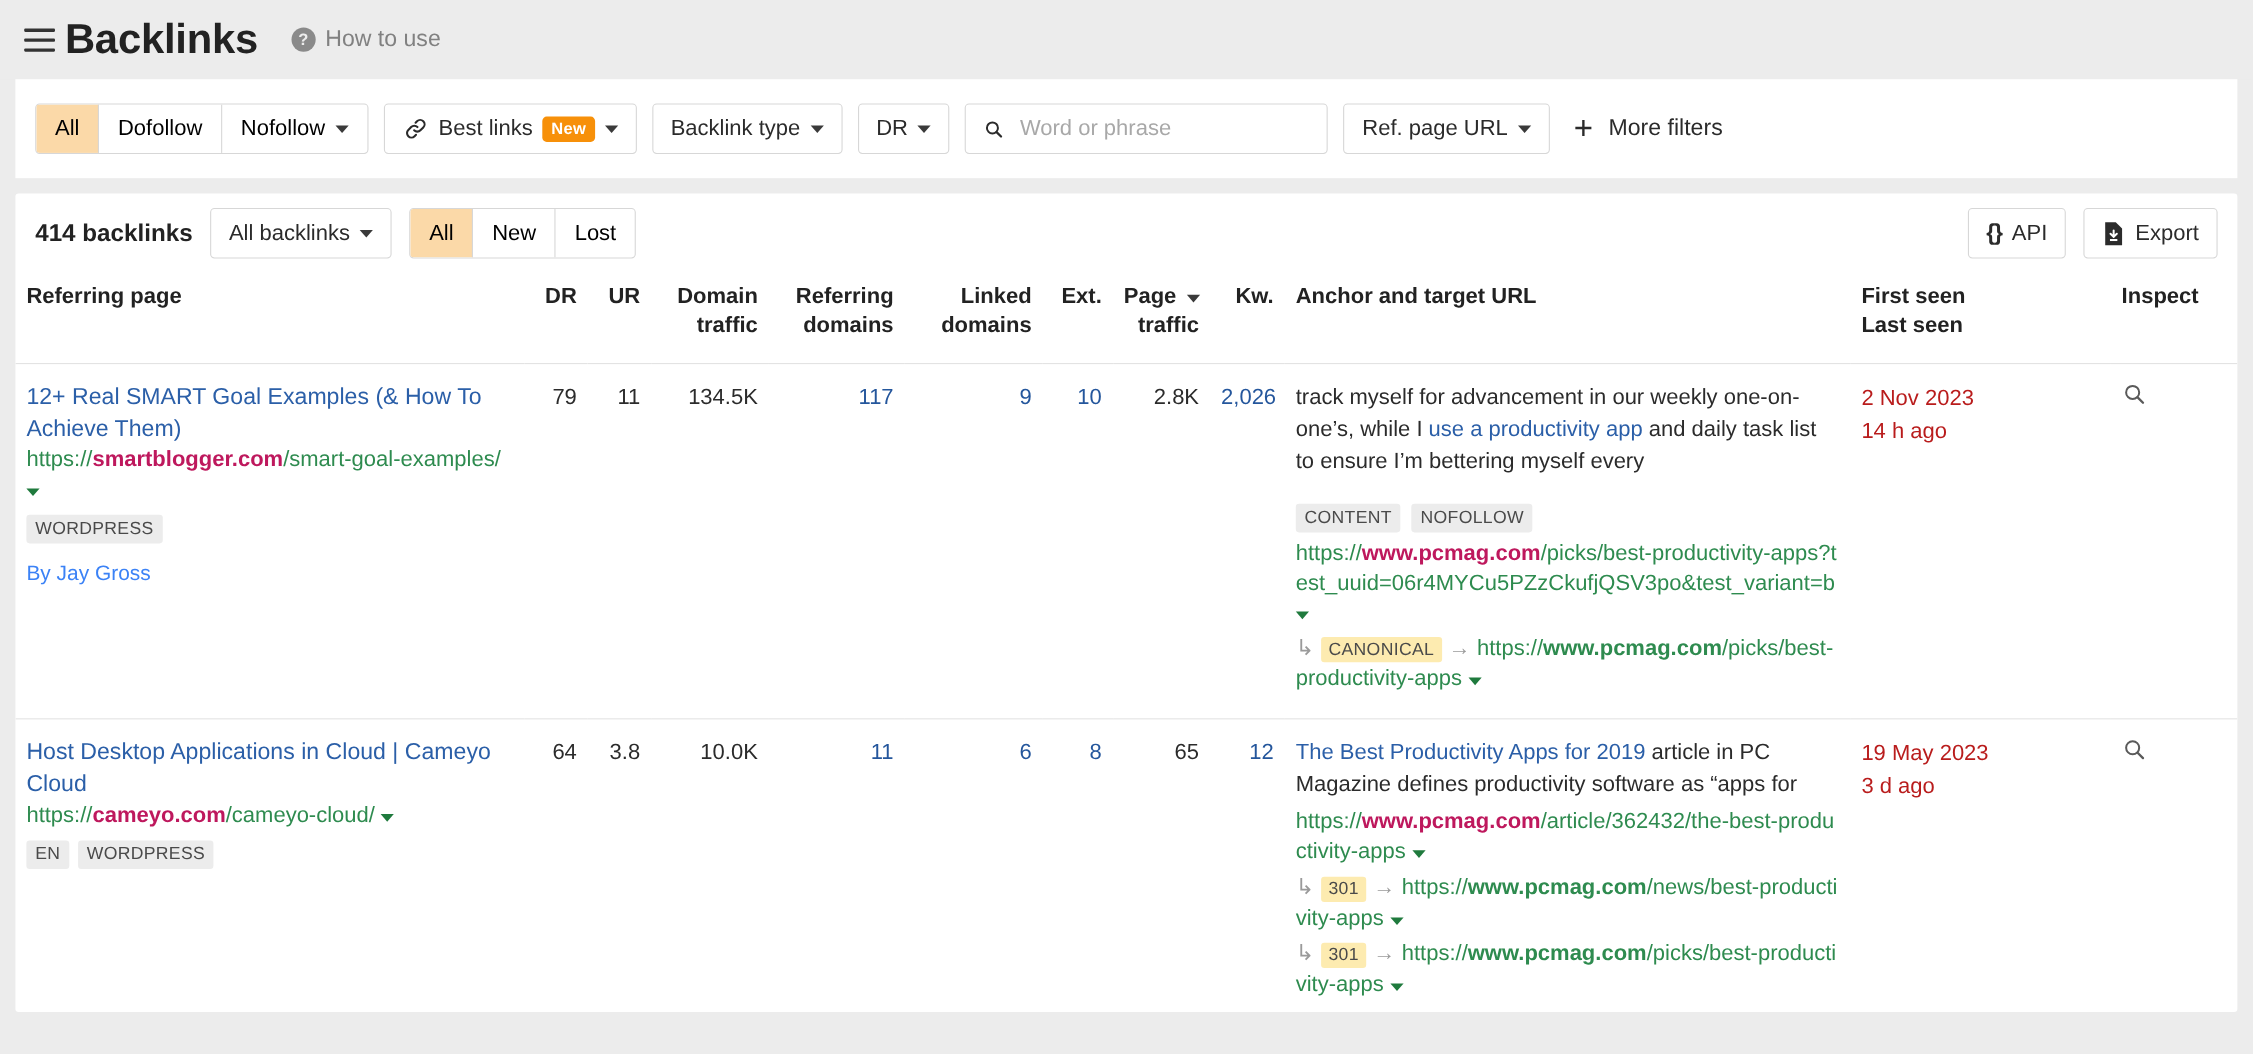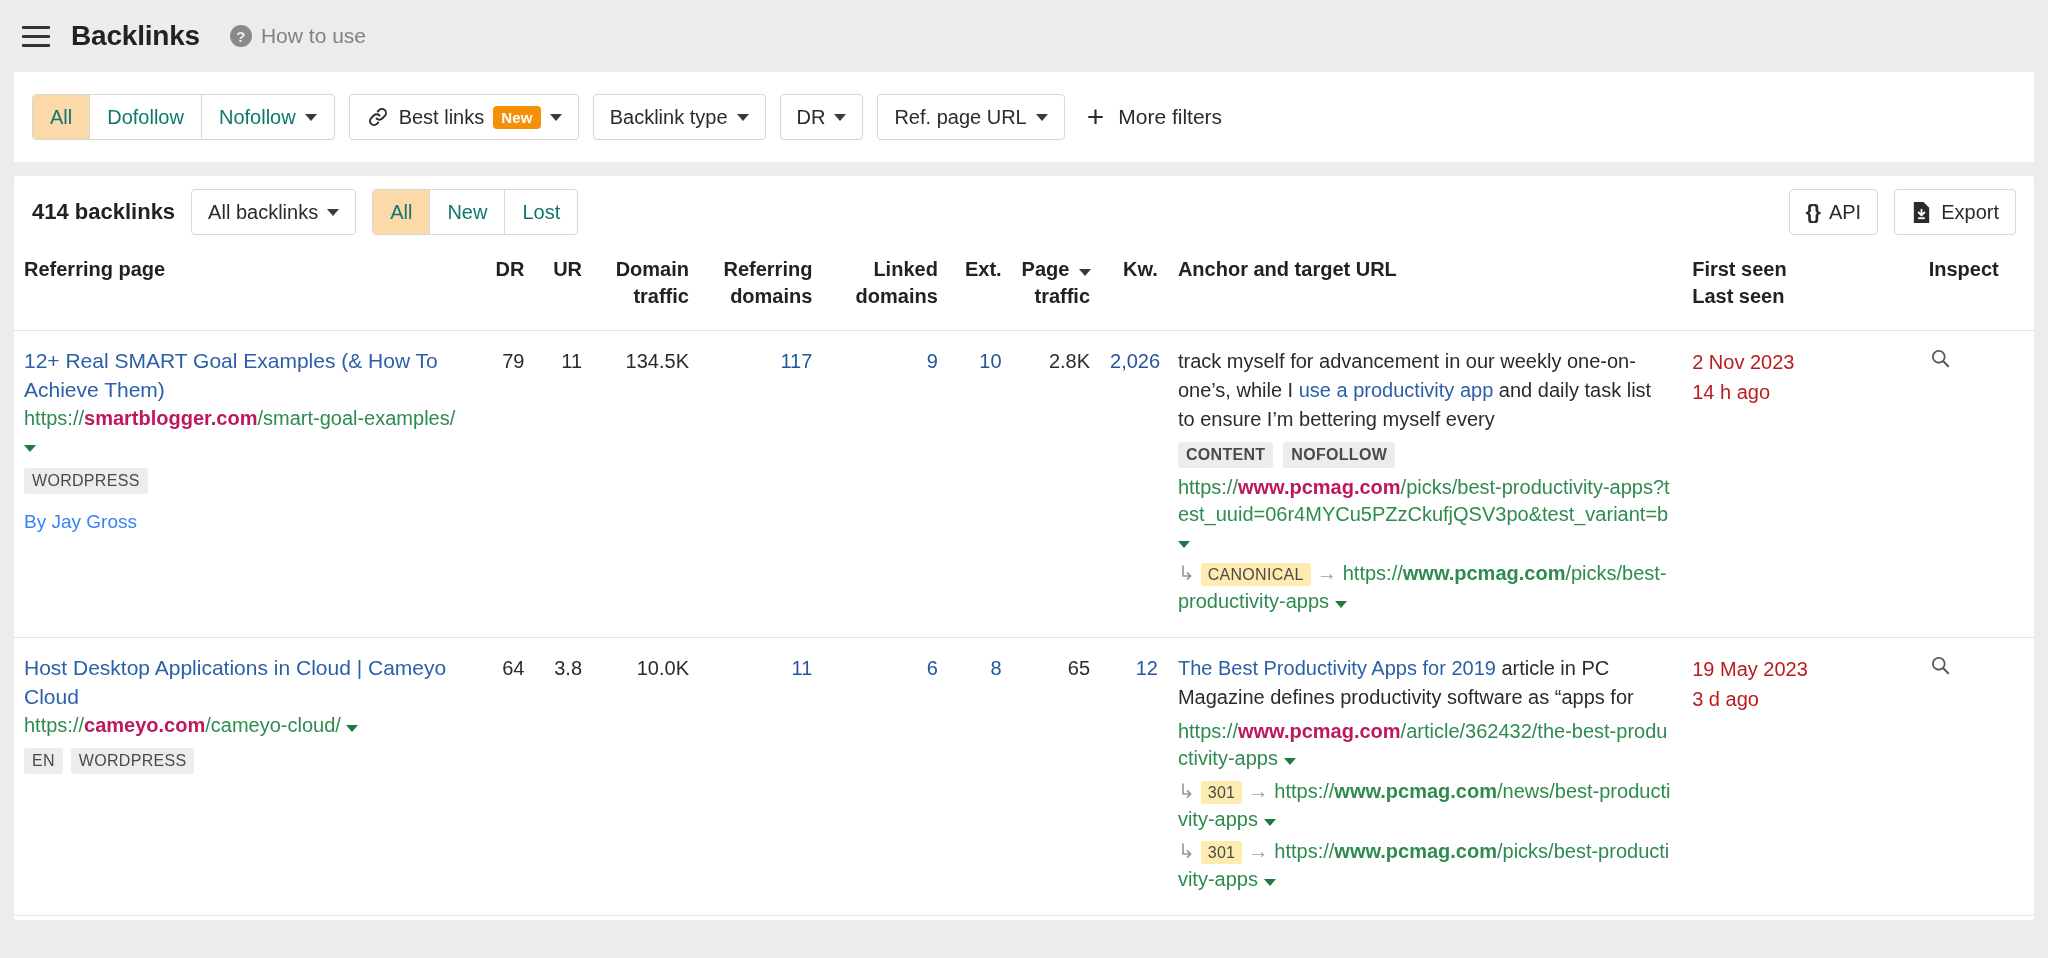--- a/index.html
+++ b/index.html
@@ -23,22 +23,22 @@
     gap: 0;
   }
   .hamburger {
     width: 44px; height: 44px;
     display: flex; flex-direction: column;
     justify-content: center; align-items: center; gap: 6px;
     cursor: pointer;
   }
   .hamburger span { display:block; width: 28px; height: 3px; background: #333; border-radius: 1px; }
   .page-title {
-    font-size: 28px; font-weight: bold; color: #222;
-    margin-left: 13px; letter-spacing: -0.2px;
+    font-size: 38px; font-weight: bold; color: #222;
+    margin-left: 1px; letter-spacing: -0.2px;
   }
   .howto {
     display: flex; align-items: center; gap: 9px;
     margin-left: 30px; color: #818181; font-size: 21px; cursor: pointer;
   }
   .q-icon {
     width: 22px; height: 22px; border-radius: 50%;
     background: #8a8a8a; color: #ececec;
     font-size: 15px; font-weight: bold;
     display:flex; align-items:center; justify-content:center;
@@ -69,21 +69,21 @@
     white-space: nowrap;
     gap: 9px;
   }
   .seg {
     display: flex; align-items: center;
     border: 1px solid #d7d7d7; border-radius: 4px;
     height: 46px; overflow: hidden;
   }
   .seg > div {
     height: 100%; display: flex; align-items: center;
-    padding: 0 17px; font-size: 20px; color: #0f766e;
+    padding: 0 17px; font-size: 20px; color: #000000;
     cursor: pointer; border-right: 1px solid #d7d7d7;
     gap: 9px; white-space: nowrap;
   }
   .seg > div:last-child { border-right: none; }
   .seg .active { background: #fbd9a8; }
   .caret {
     width: 0; height: 0;
     border-left: 6px solid transparent;
     border-right: 6px solid transparent;
     border-top: 7px solid #3a3a3a;
@@ -169,21 +169,21 @@
   .anchor-text a { color: #2b5fa8; text-decoration: none; }
   .redir { margin-top: 4px; color: #2e8b4f; font-size: 20px; line-height: 1.4; word-break: break-all; }
   .redir .arrow-in { color: #9a9a9a; margin-right: 6px; }
   .redir .arrow-to { color: #9a9a9a; margin: 0 6px; }
   .mini-tag {
     background: #fdebb0; color: #4a4a4a; font-size: 16px;
     padding: 3px 7px; border-radius: 3px; letter-spacing: .3px;
   }
   .seen { font-size: 20px; color: #b91c1c; line-height: 1.5; text-align: left; }
   .magnifier { display: inline-block; }
-  .tag-row { margin-top: 8px; margin-bottom: 6px; display:flex; gap: 10px; font-weight: bold; }
+  .tag-row { margin-top: 24px; margin-bottom: 6px; display:flex; gap: 10px; }
 </style>
 </head>
 <body>
 
 <div id="app">
 
   <div class="topbar">
     <div class="hamburger">
       <span></span>
         <span></span>
@@ -228,20 +228,27 @@
         <span>Backlink type</span>
         <i class="caret"></i>
       </div>
 
       <div class="btn">
         <span>DR</span>
         <i class="caret"></i>
       </div>
 
 
+      <div class="search-box">
+        <svg width="21" height="21" viewBox="0 0 24 24">
+          <circle cx="10.5" cy="10.5" r="6.4" fill="none" stroke="#2b2b2b" stroke-width="2.3"></circle>
+          <line x1="15.3" y1="15.3" x2="20.5" y2="20.5" stroke="#2b2b2b" stroke-width="2.6" stroke-linecap="round"></line>
+        </svg>
+        <input type="text" placeholder="Word or phrase" style="">
+      </div>
 
       <div class="btn">
         <span>Ref. page URL</span>
         <i class="caret"></i>
       </div>
 
       <div class="plus-btn">
         <span class="plus-glyph">+</span>
         <span>More filters</span>
       </div>

